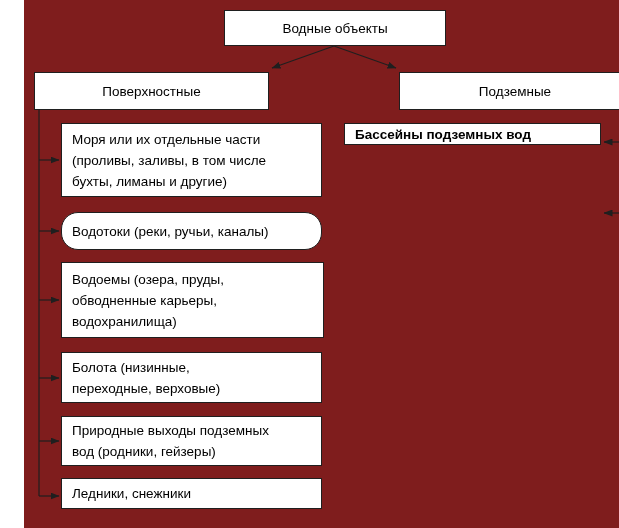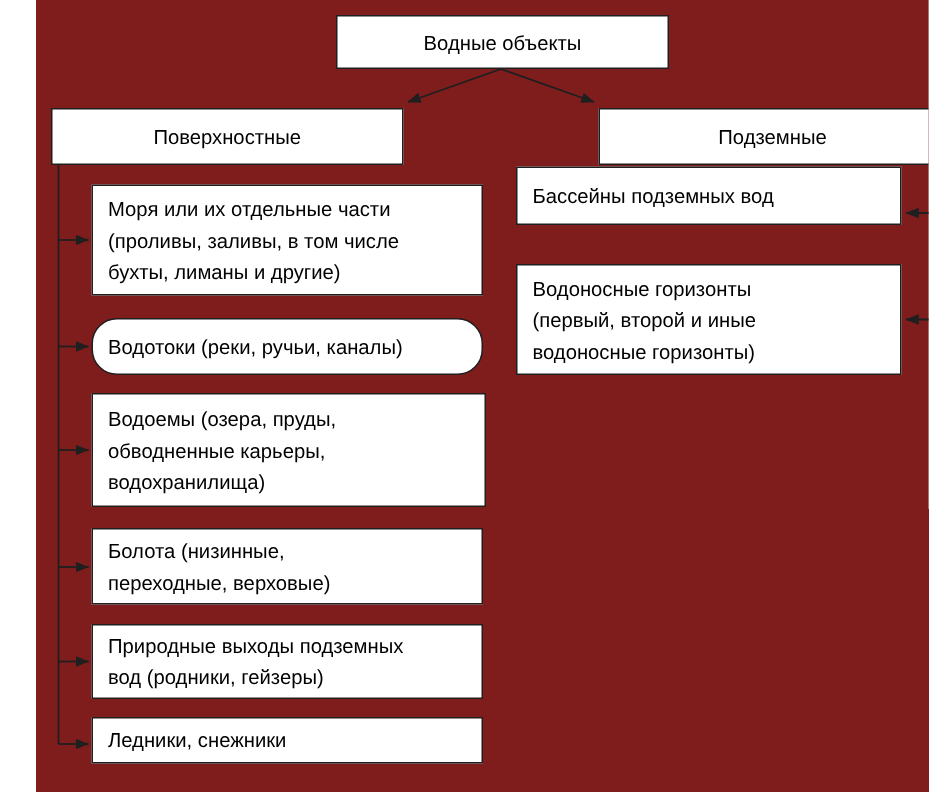--- a/index.html
+++ b/index.html
@@ -106,21 +106,18 @@
   </div>
 
   <div class="box leftpad mw220" style="left:37px; top:416px; width:261px; height:50px;">
     <span class="txt">Природные выходы подземных вод (родники, гейзеры)</span>
   </div>
 
   <div class="box leftpad" style="left:37px; top:478px; width:261px; height:31px;">
     <span class="txt">Ледники, снежники</span>
   </div>
 
-  <div class="box leftpad" style="left:320px; top:111px; width:257px; height:39px;">
+  <div class="box leftpad" style="left:320px; top:123px; width:257px; height:22px;font-weight:bold;">
     <span class="txt">Бассейны подземных вод</span>
   </div>
 
-  <div class="box leftpad mw165" style="left:320px; top:176px; width:257px; height:74px;">
-    <span class="txt">Водоносные горизонты (первый, второй и иные водоносные горизонты)</span>
-  </div>
 
 </div>
 
 </body></html>

